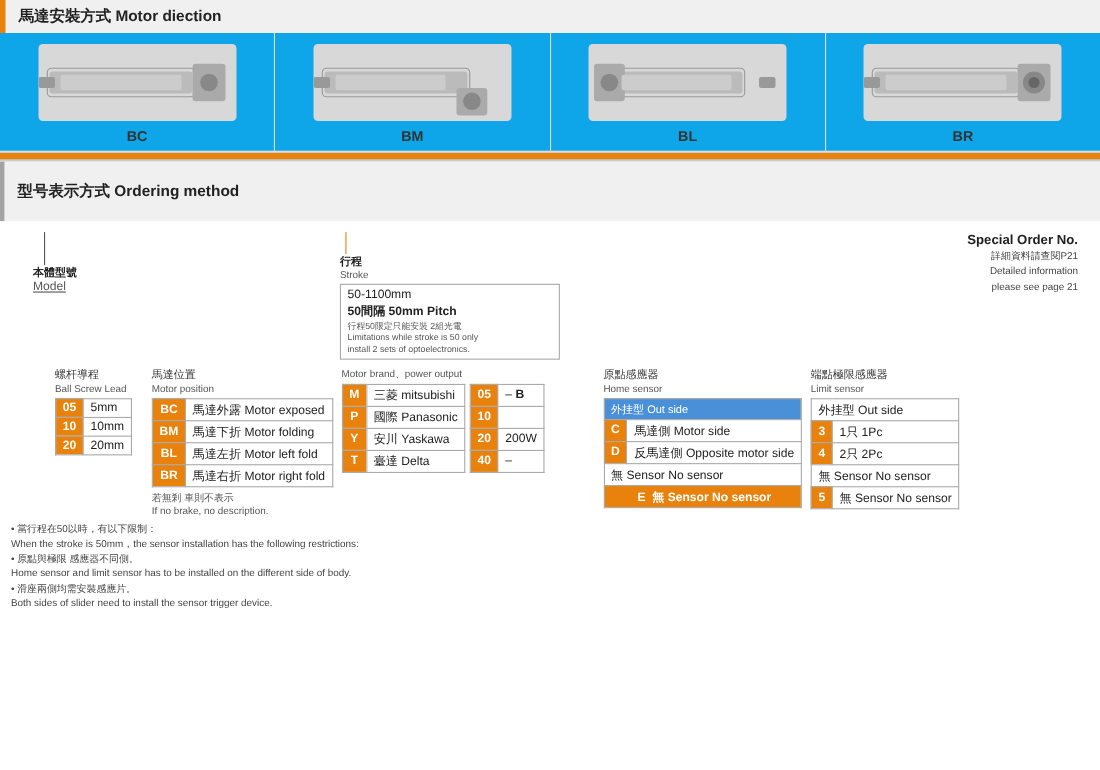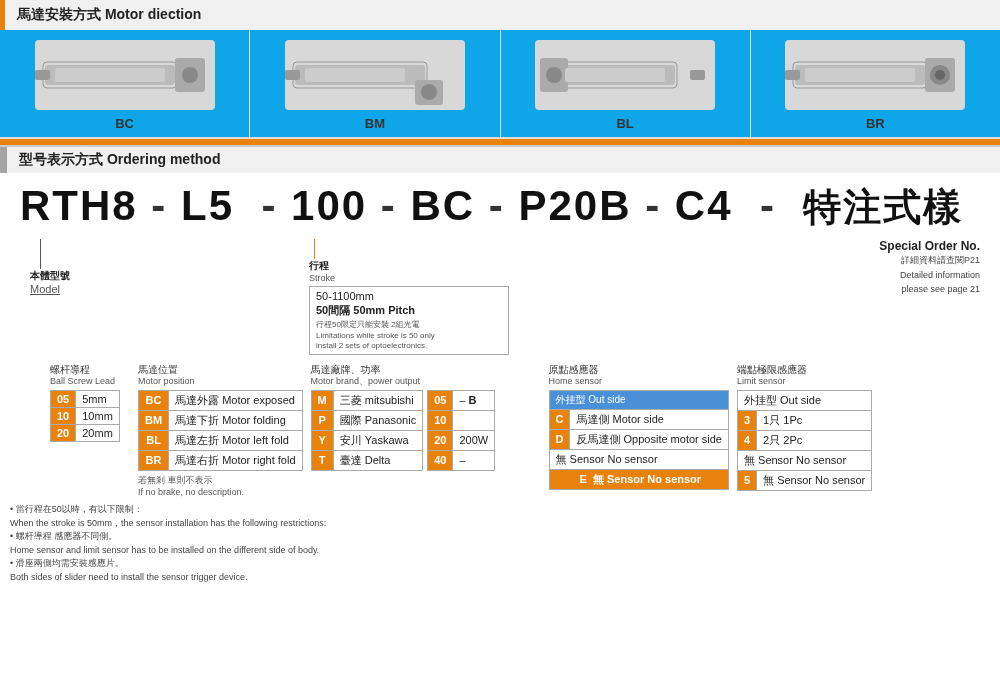--- a/index.html
+++ b/index.html
@@ -63,22 +63,22 @@
     }
     .orange-bar {
       height: 6px;
       background: #e8820c;
       width: 100%;
     }
 
     
     .ordering-header {
       background: #f0f0f0;
-      border-left: 7px solid #a3a3a3;
-      padding: 4px 12px;
+      border-left: 4px solid #a3a3a3;
+      padding: 18px 12px;
       font-size: 14px;
       font-weight: bold;
       margin-top: 0;
     }
 
     
     .part-number-area {
       padding: 10px 20px 0;
     }
     .part-number-display {
@@ -276,25 +276,20 @@
   <div class="orange-bar"></div>
 </div>
 
 <div class="section-divider"></div>
 
 <div>
   <div class="ordering-header">
     <span>型号表示方式 Ordering method</span>
   </div>
 
-  <div class="part-number-area">
-    <div class="part-number-display">
-      RTH8 <span class="dash">-</span> L5 <span class="dash">&nbsp;-</span> 100 <span class="dash">-</span> BC <span class="dash">-</span> P20B <span class="dash">-</span> C4 <span class="dash">&nbsp;-</span>&nbsp; <span style="font-size:38px;">特注式樣</span>
-    </div>
-  </div>
 
   <div style="position:relative; padding: 0 20px; height: 130px;">
 
     <div style="position:absolute; left:30px; top:10px;">
       <div style="border-left:1px solid #555; height:30px; margin-left:10px;"></div>
       <div style="font-size:10px; font-weight:bold;">本體型號</div>
       <div style="font-size:11px; color:#555;text-decoration:underline;">Model</div>
     </div>
 
     <div style="position:absolute; left:265px; top:10px; width:200px;margin-left:44px;">
@@ -368,21 +363,20 @@
             </tr>
           </tbody>
       </table>
       <div style="font-size:9px; color:#555; margin-top:3px; line-height:1.4;">
         若無剎 車則不表示<br>If no brake, no description.
       </div>
     </div>
 
     <div class="brand-col">
       <div class="col-title">
-        <div>馬達廠牌、功率</div>
         <div class="col-title-en">Motor brand、power output</div>
       </div>
       <div class="brand-inner">
         <table class="data-table brand-table">
           <tbody id="brand-left-tbody">
               <tr>
                 <td class="orange-cell">M</td>
                 <td class="value-cell">三菱 mitsubishi</td>
               </tr>
               <tr>
@@ -478,19 +472,19 @@
           </tbody>
       </table>
     </div>
 
   </div>
 
   <div class="notes-area">
     <div id="notes-container">
         <div>• 當行程在50以時，有以下限制：</div>
         <div>  When the stroke is 50mm，the sensor installation has the following restrictions:</div>
-        <div>• 螺杆導程 感應器不同側。</div>
+        <div>• 原點與極限 感應器不同側。</div>
         <div>  Home sensor and limit sensor has to be installed on the different side of body.</div>
         <div>• 滑座兩側均需安裝感應片。</div>
         <div>  Both sides of slider need to install the sensor trigger device.</div>
       </div>
   </div>
 </div>
 
 </body></html>

